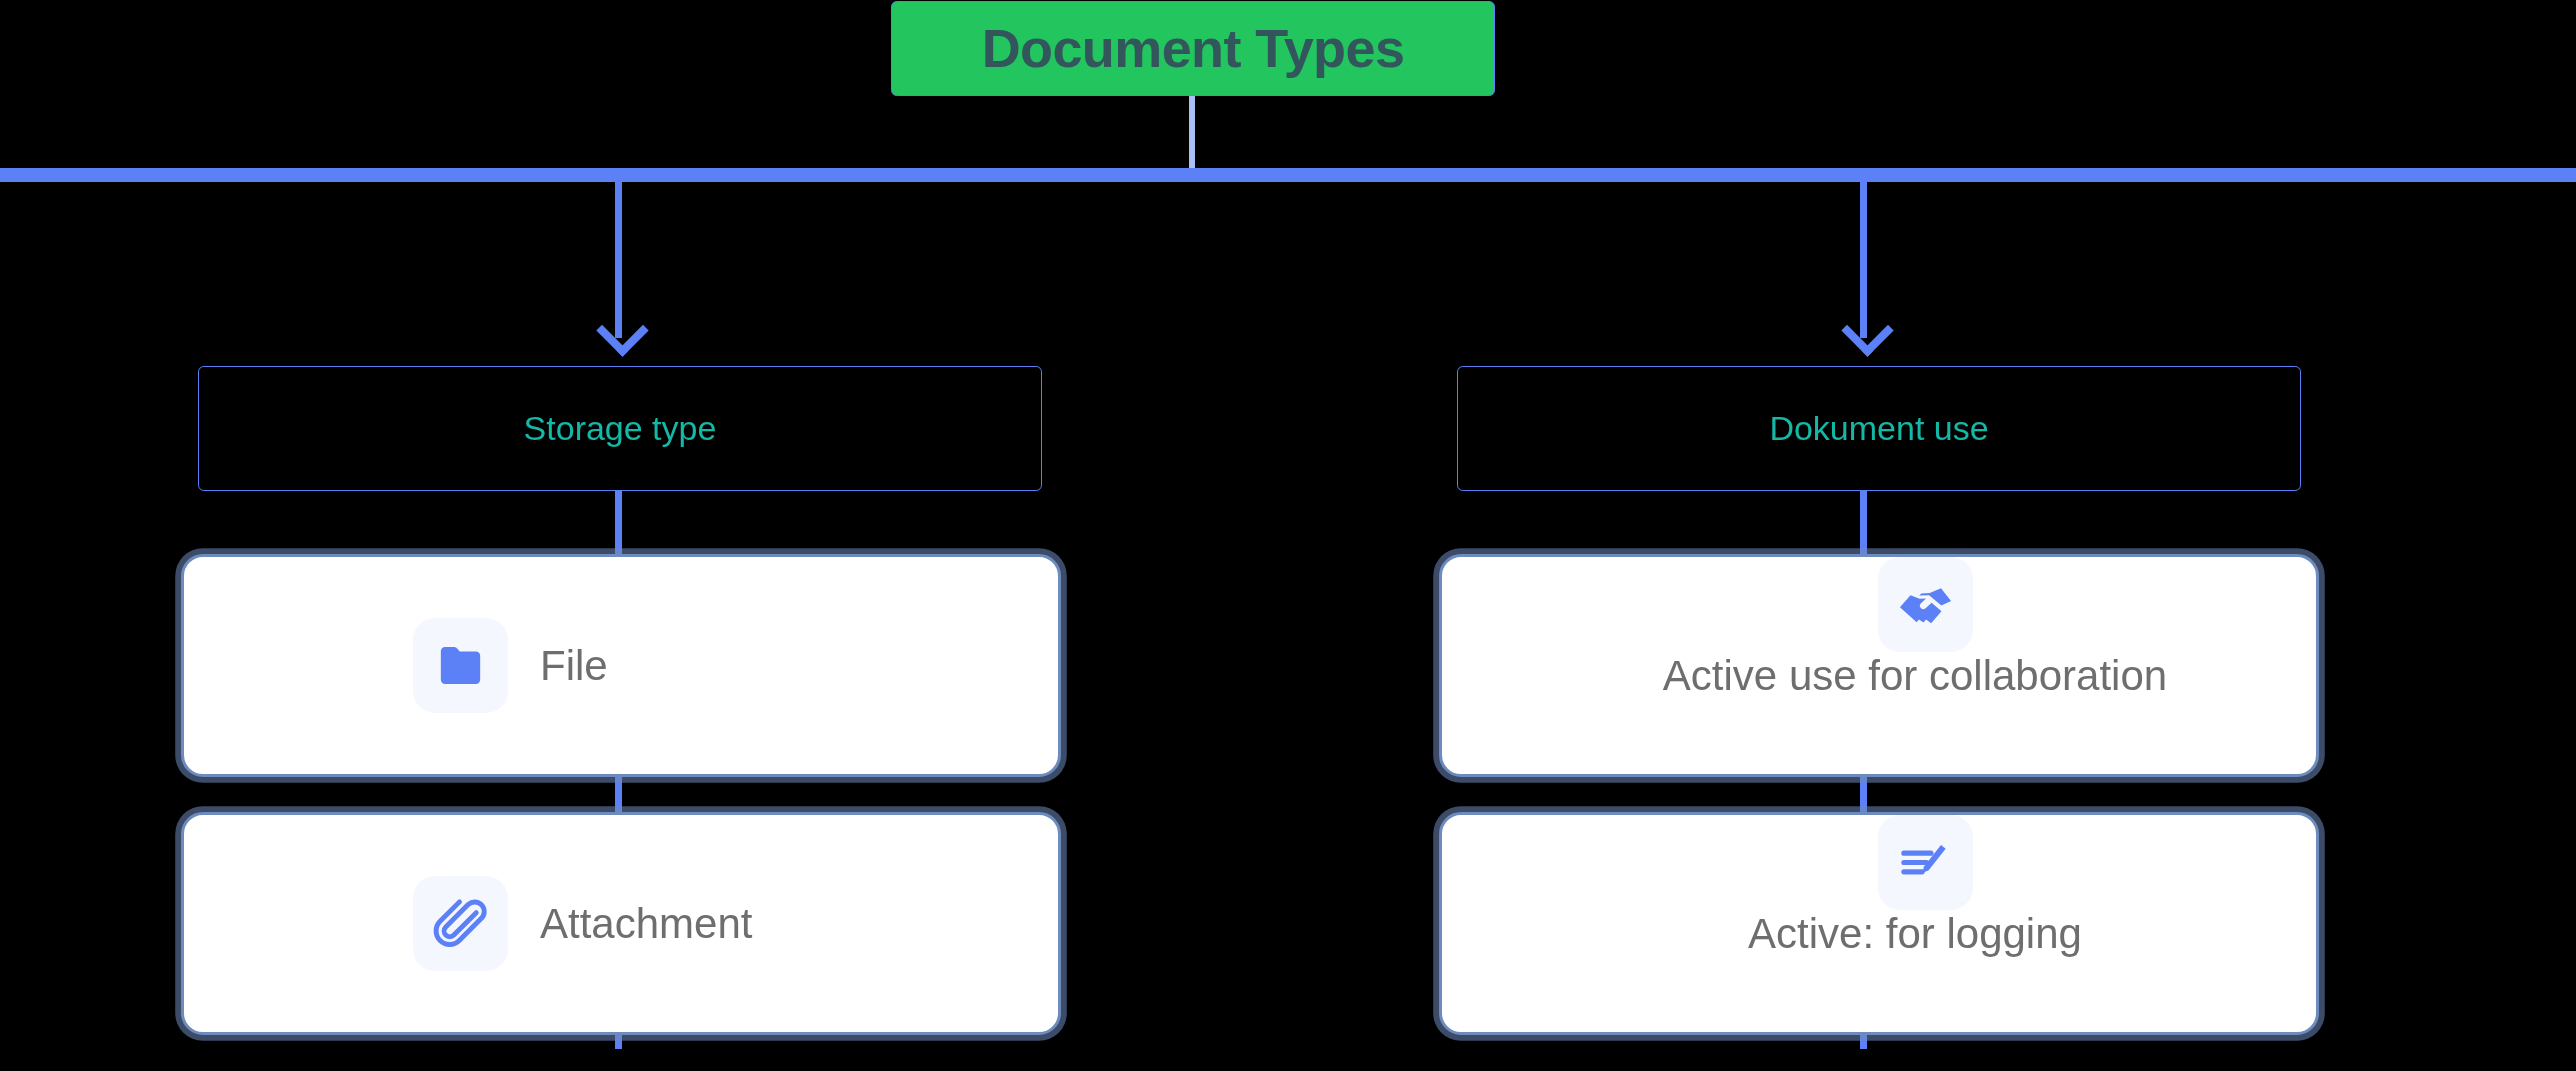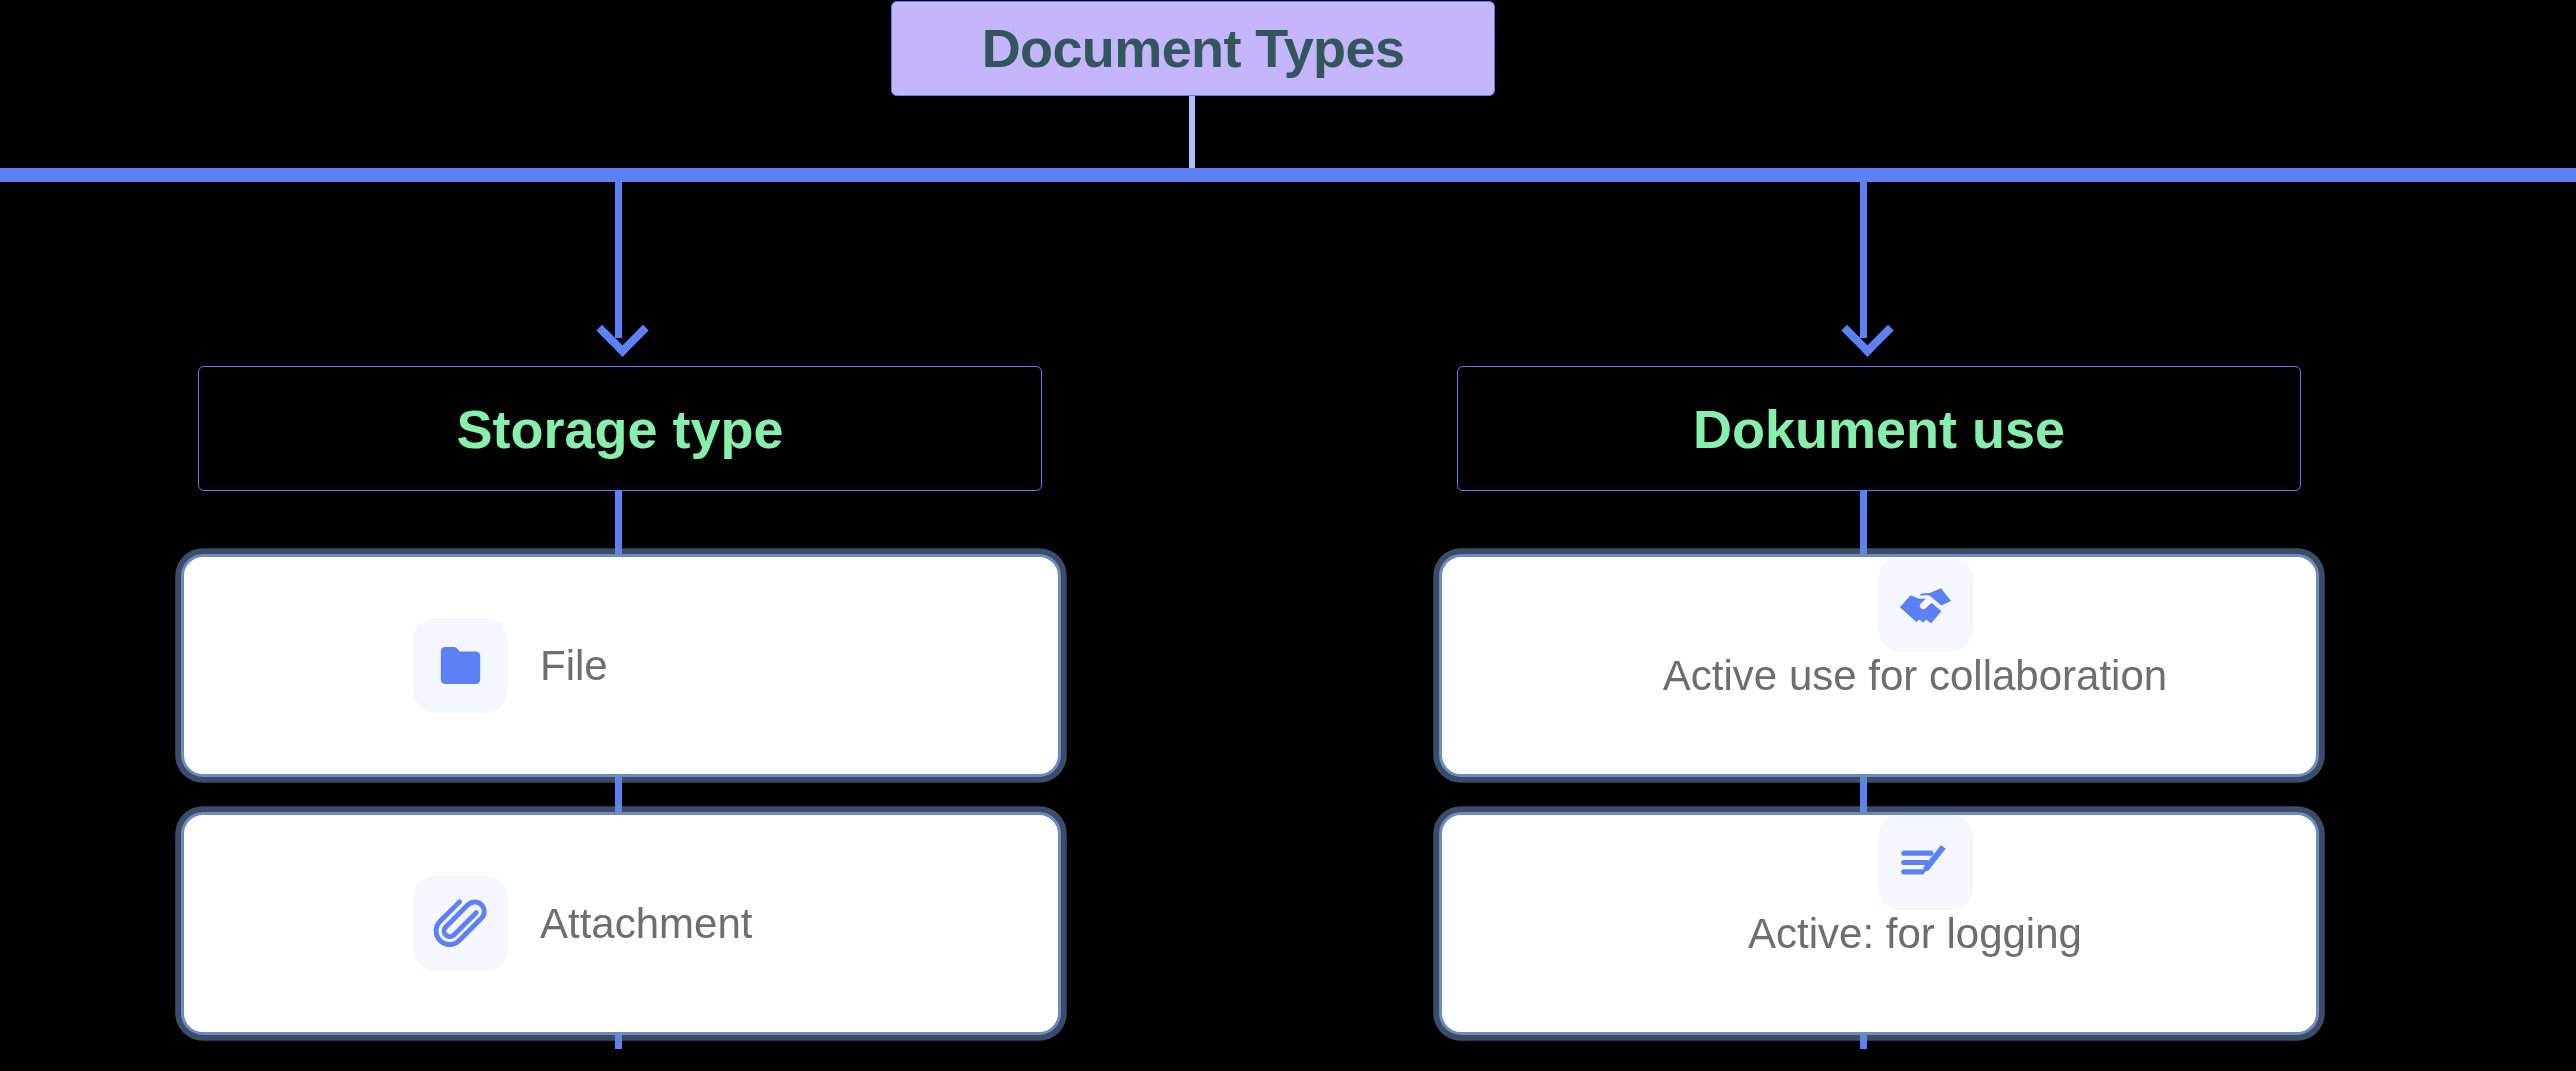--- a/index.html
+++ b/index.html
@@ -37,41 +37,41 @@
   .spine{
     position:absolute;width:7px;background:#5c81f7;
   }
   .spine-left{left:615px;top:489px;height:560px;}
   .spine-right{left:1860px;top:489px;height:560px;}
 
   
   .title-box{
     position:absolute;left:891px;top:0.6px;width:604px;height:95px;
     border:1.9px solid #5c81f7;border-radius:5.8px;
-    box-sizing:border-box;background:#c4b5fd;
+    box-sizing:border-box;background:#22c55e;
     display:flex;align-items:center;justify-content:center;
     z-index:6;
   }
   .title-text{
     font-size:54px;font-weight:700;color:#33555c;letter-spacing:-0.6px;
     white-space:nowrap;
   }
 
   
   .cat-box{
     position:absolute;top:366px;width:844px;height:125px;
     border:1.9px solid #5c81f7;border-radius:5.8px;
     box-sizing:border-box;background:#000;
     display:flex;align-items:center;justify-content:center;
     z-index:6;
   }
   .cat-left{left:198px;}
   .cat-right{left:1457px;}
   .cat-text{
-    font-size:54px;font-weight:700;color:#86efac;white-space:nowrap;
+    font-size:34px;font-weight:400;color:#14b8a6;white-space:nowrap;
   }
 
   
   .card{
     position:absolute;height:223px;
     background:#ffffff;
     border:3.8px solid #6d8bbd;
     border-radius:22px;
     box-sizing:border-box;
     box-shadow:0 0 0 5.8px rgba(109,139,189,.55);

